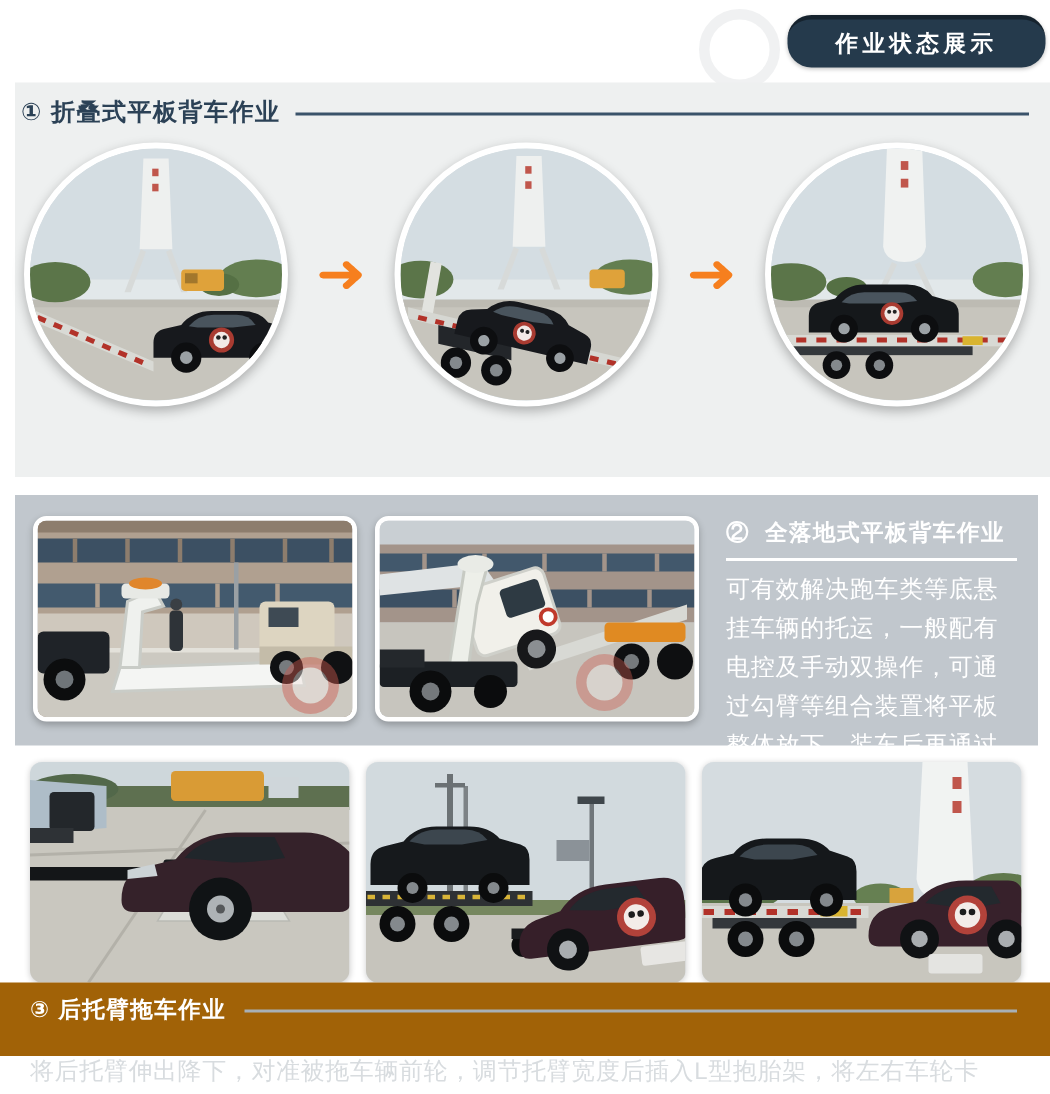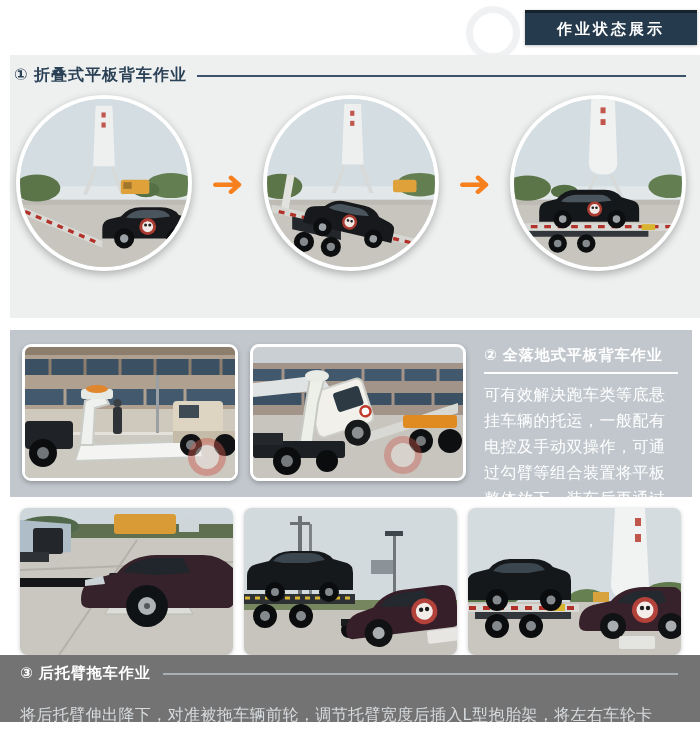--- a/index.html
+++ b/index.html
@@ -7,21 +7,21 @@
     width:700px;height:729px;position:relative;background:#ffffff;
     font-family:"Liberation Sans","DejaVu Sans",sans-serif;
     overflow:hidden;
   }
   
   .badge{
     position:absolute;top:10px;right:3px;width:172px;height:35px;
     background:#253a4c;border-top:3px solid #16232e;
     color:#fff;font-size:15px;font-weight:bold;letter-spacing:3px;
     display:flex;align-items:center;justify-content:center;
-    box-shadow:0 1px 3px rgba(0,0,0,.25);box-sizing:border-box;
+    box-shadow:0 1px 3px rgba(0,0,0,.25);box-sizing:border-box;border-radius:16px;
   }
   .watermark{
     position:absolute;top:6px;right:180px;width:40px;height:40px;
     border:7px solid #eef0f1;border-radius:50%;opacity:.9;
   }
   
   .sec1{
     position:absolute;top:55px;left:10px;width:694px;height:263px;
     background:#eef0f0;box-sizing:border-box;padding:10px 16px 0 4px;
   }
@@ -40,35 +40,35 @@
   .sec2{
     position:absolute;top:330px;left:10px;width:682px;height:167px;
     background:#c1c7cd;box-sizing:border-box;padding:14px 12px;
     display:flex;gap:12px;
   }
   .photo-card{
     width:210px;height:131px;flex:none;border:3px solid #fff;border-radius:9px;
     overflow:hidden;background:#dfe3e5;box-shadow:0 2px 5px rgba(0,0,0,.25);
   }
   .photo-card svg{display:block;width:100%;height:100%;}
-  .sec2-text{flex:1;color:#fff;padding:2px 2px 0 6px;}
+  .sec2-text{flex:1;color:#fff;padding:2px 2px 0 6px;font-family:Liberation Mono, monospace;}
   .sec2-title{font-size:15px;font-weight:bold;letter-spacing:1px;}
   .sec2-rule{height:2px;background:#ffffff;margin:7px 0 8px 0;}
   .sec2-body{font-size:16px;line-height:1.62;letter-spacing:.5px;}
   
   .sec3{position:absolute;top:508px;left:20px;width:660px;height:147px;display:flex;gap:11px;}
   .photo3{
     width:213px;height:147px;flex:none;border-radius:8px;overflow:hidden;
     background:#e7eaec;box-shadow:0 1px 4px rgba(0,0,0,.2);
   }
   .photo3 svg{display:block;width:100%;height:100%;}
   
   .footer{
-    position:absolute;top:655px;left:0;width:700px;height:67px;
-    background:#737373;box-sizing:border-box;padding:9px 20px 0 20px;color:#fff;
+    position:absolute;top:655px;left:0;width:700px;height:49px;
+    background:#a16207;box-sizing:border-box;padding:9px 20px 0 20px;color:#fff;
   }
   .footer .sec-head{color:#ffffff;font-size:15px;}
   .footer .sec-head .rule{background:#a8b0b6;margin-left:12px;}
   .footer-body{margin-top:19px;font-size:16px;line-height:1.62;color:#d8dcdf;letter-spacing:.4px;}
 </style>
 </head>
 <body>
 
 <div class="watermark"></div>
 <div class="badge">

